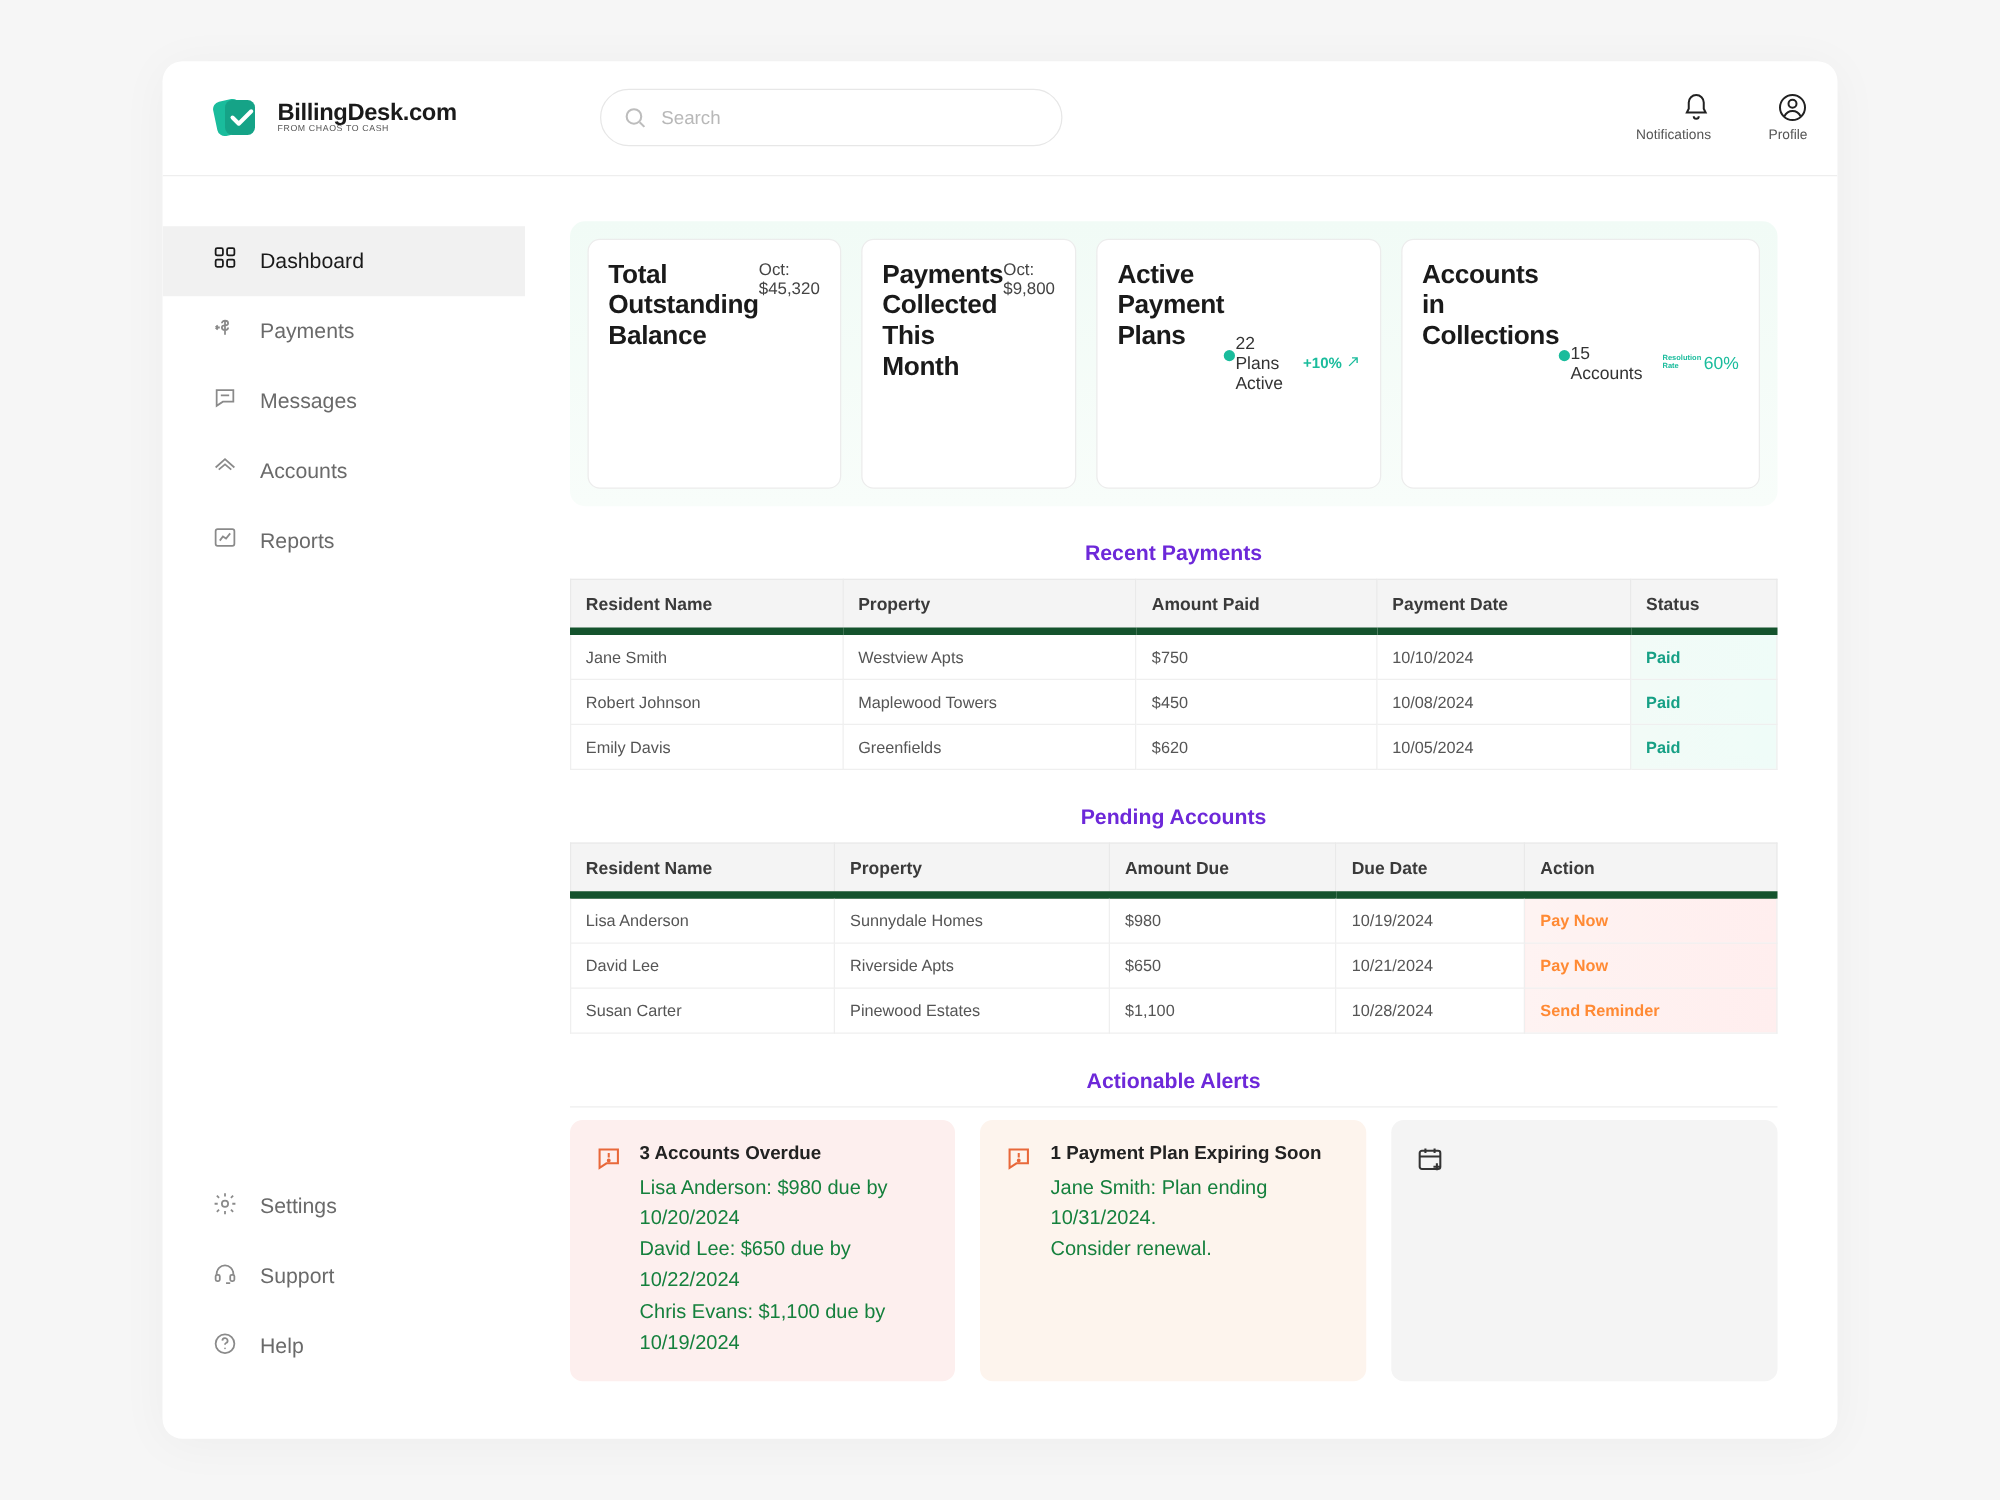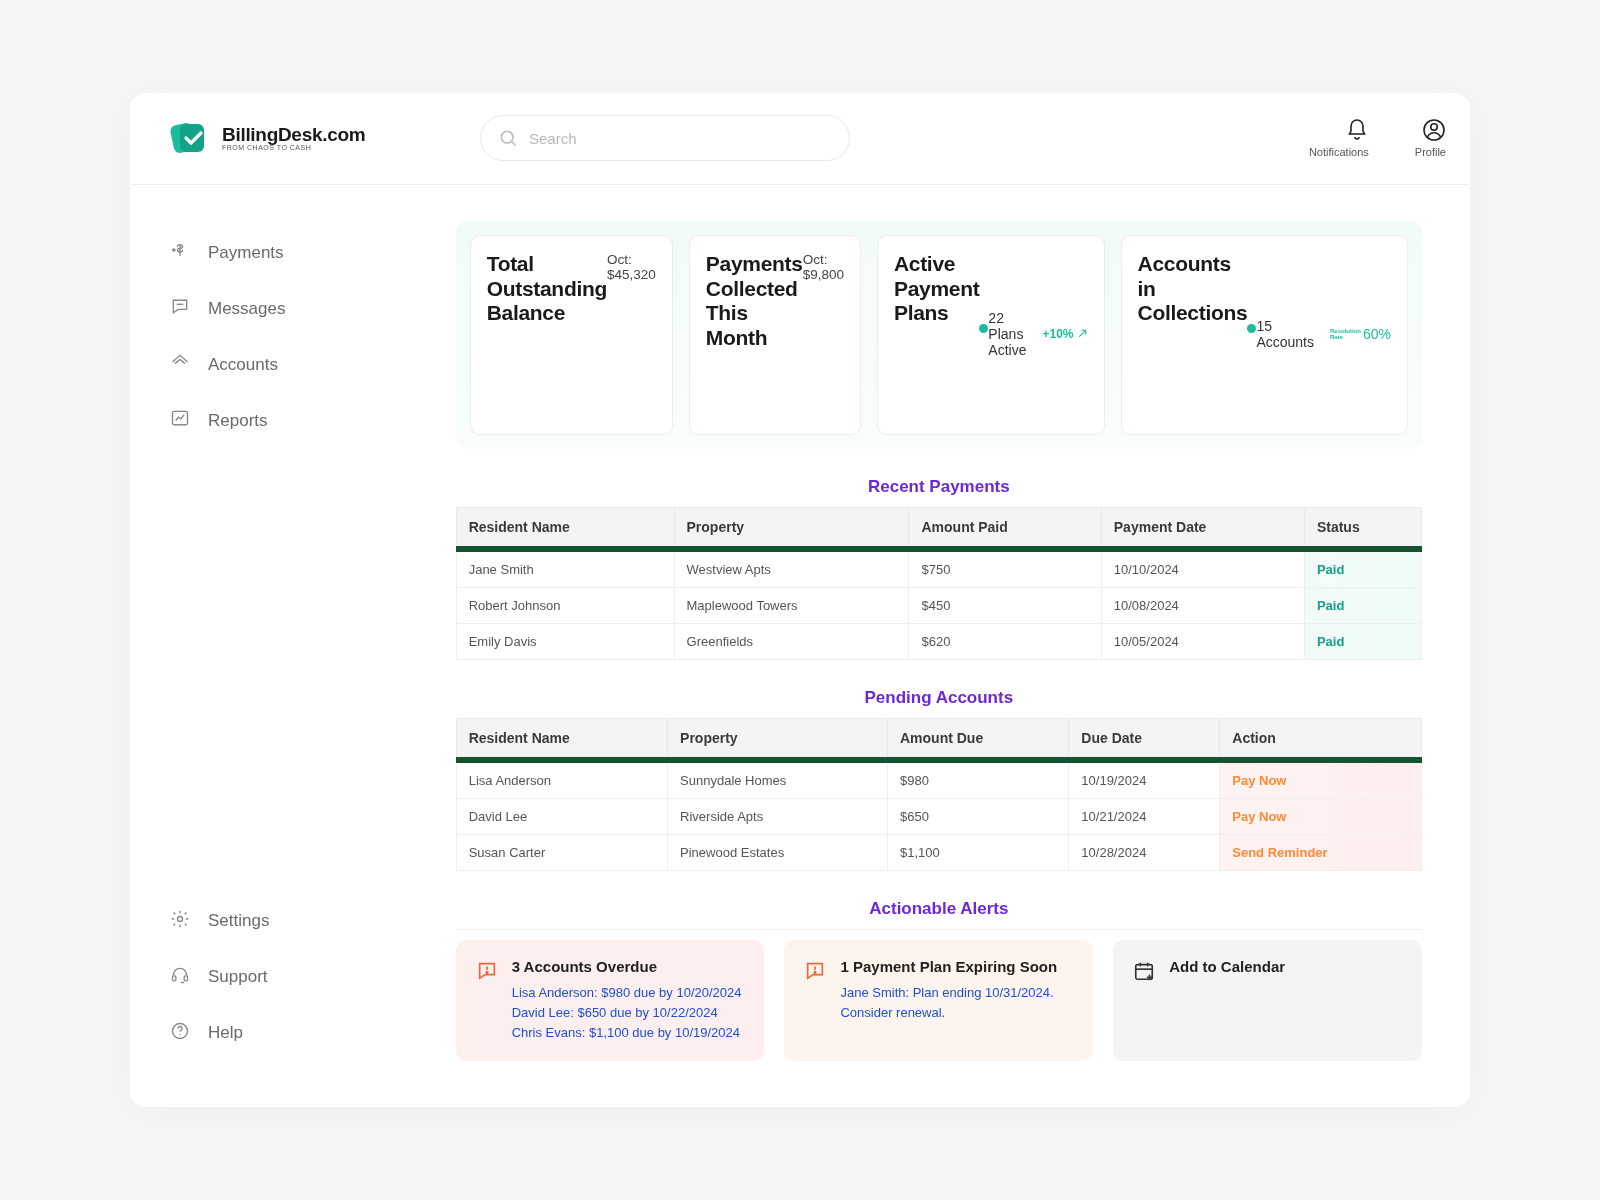--- a/index.html
+++ b/index.html
@@ -207,21 +207,21 @@
   border-radius: 10px;
   padding: 18px 20px;
   display:flex;
   gap:14px;
 }
 .alert-red { background:#fdefee; }
 .alert-orange { background:#fdf4ed; }
 .alert-gray { background:#f4f4f4; }
 .alert-ico { width:22px; height:22px; flex-shrink:0; margin-top:2px;}
 .alert-title { font-size:15px; font-weight:600; color:#222; margin-bottom:8px;}
-.alert-body { font-size:13px; color:#1d4ed8; line-height:1.55;}
+.alert-body { font-size:16px; color:#15803d; line-height:1.55;}
 </style>
 </head>
 <body>
 
 <div class="app-outer">
 
   <div class="topbar">
     <div class="brand">
       <div class="brand-logo">
         <svg viewBox="0 0 42 36" width="42" height="36">
@@ -260,20 +260,29 @@
           </svg>
         <span class="top-act-label">Profile</span>
       </div>
     </div>
   </div>
 
   <div class="layout">
 
     <div class="sidebar">
       <div class="nav-list" id="nav-main">
+          <div class="nav-item active">
+            <span><svg class="nav-icon" viewBox="0 0 24 24">
+                <rect x="3" y="3" width="7" height="7" rx="1.5" stroke="#1a1a1a" stroke-width="1.7" fill="none"></rect>
+                <rect x="14" y="3" width="7" height="7" rx="1.5" stroke="#1a1a1a" stroke-width="1.7" fill="none"></rect>
+                <rect x="3" y="14" width="7" height="7" rx="1.5" stroke="#1a1a1a" stroke-width="1.7" fill="none"></rect>
+                <rect x="14" y="14" width="7" height="7" rx="1.5" stroke="#1a1a1a" stroke-width="1.7" fill="none"></rect>
+              </svg></span>
+            <span>Dashboard</span>
+          </div>
           <div class="nav-item">
             <span><svg class="nav-icon" viewBox="0 0 24 24">
                 <path d="M12 5v14 M9 8c0-1.5 1.3-2.5 3-2.5s3 1 3 2.5-1.5 2-3 2-3 .5-3 2 1.3 2.5 3 2.5 3-1 3-2.5" stroke="#8a8a8a" stroke-width="1.7" fill="none"></path>
                 <path d="M3 12h4M3 12l2-2M3 12l2 2" stroke="#8a8a8a" stroke-width="1.7" fill="none"></path>
               </svg></span>
             <span>Payments</span>
           </div>
           <div class="nav-item">
             <span><svg class="nav-icon" viewBox="0 0 24 24">
                 <path d="M4 5h16v11H10l-6 4z" stroke="#8a8a8a" stroke-width="1.7" fill="none"></path>
@@ -489,20 +498,17 @@
           <span class="alert-ico">
             <svg width="22" height="22" viewBox="0 0 24 24" fill="none" stroke="#333" stroke-width="1.8">
                 <rect x="3" y="5" width="18" height="16" rx="2"></rect>
                 <line x1="3" y1="10" x2="21" y2="10"></line>
                 <line x1="8" y1="3" x2="8" y2="7"></line>
                 <line x1="16" y1="3" x2="16" y2="7"></line>
                 <line x1="18" y1="16" x2="18" y2="22"></line>
                 <line x1="15" y1="19" x2="21" y2="19"></line>
               </svg>
           </span>
-          <div>
-            <div class="alert-title">Add to Calendar</div>
-          </div>
         </div>
       </div>
     </div>
   </div>
 </div>
 
 </body></html>

